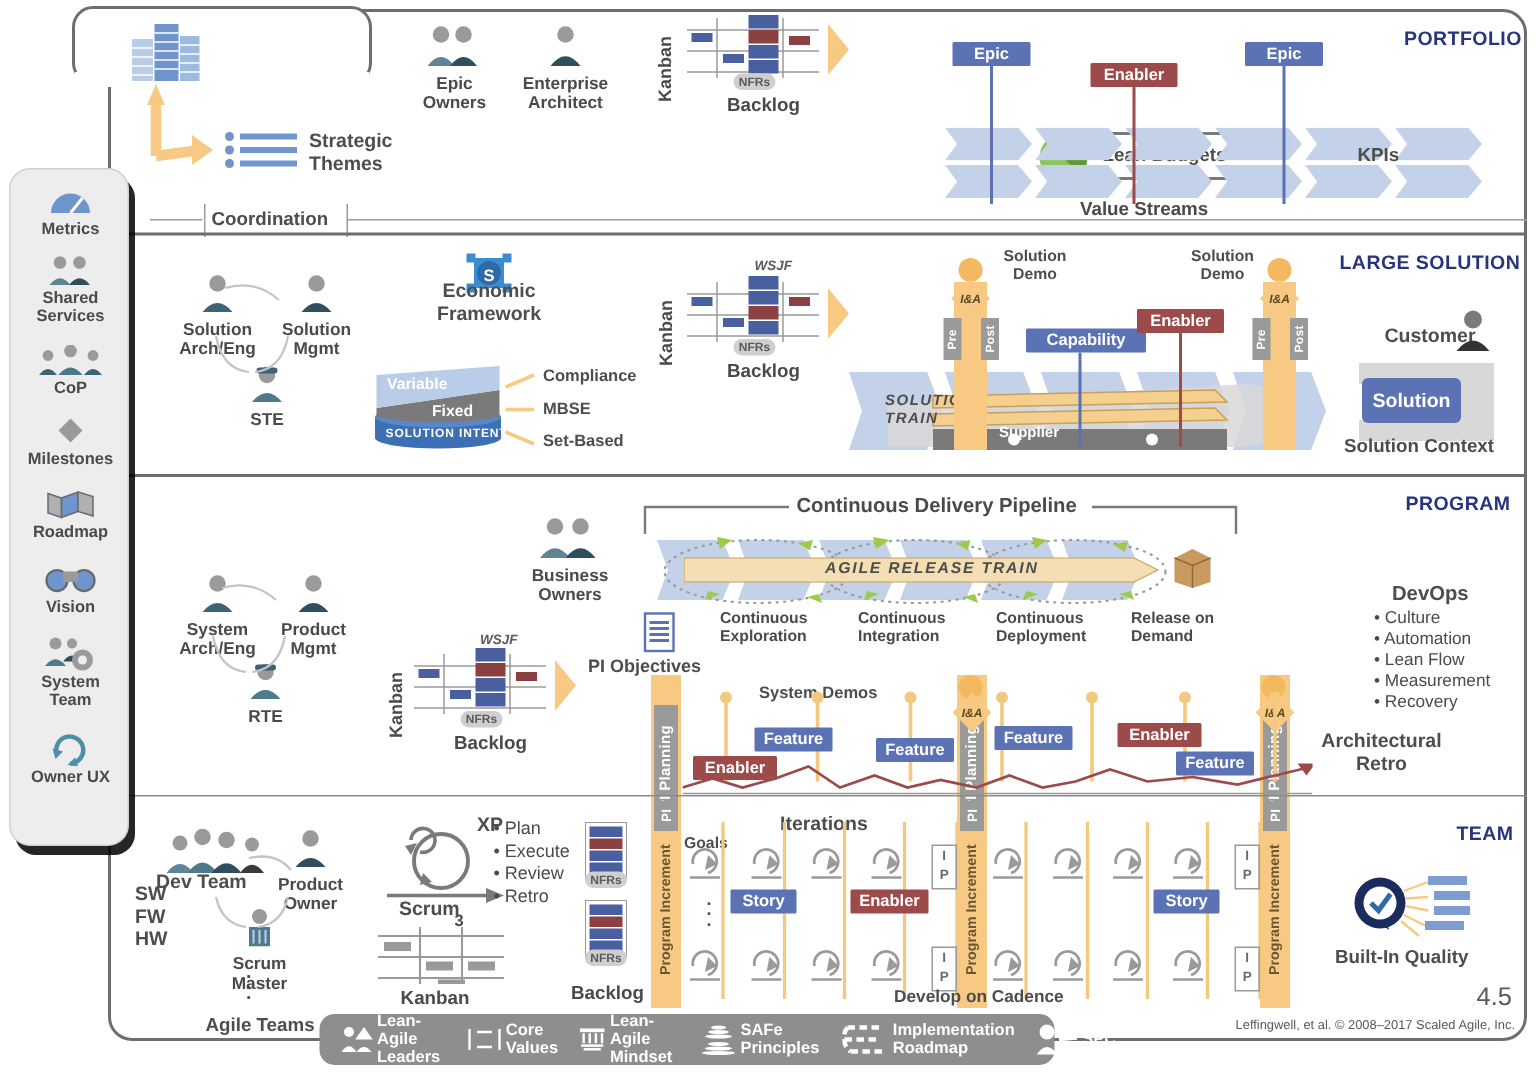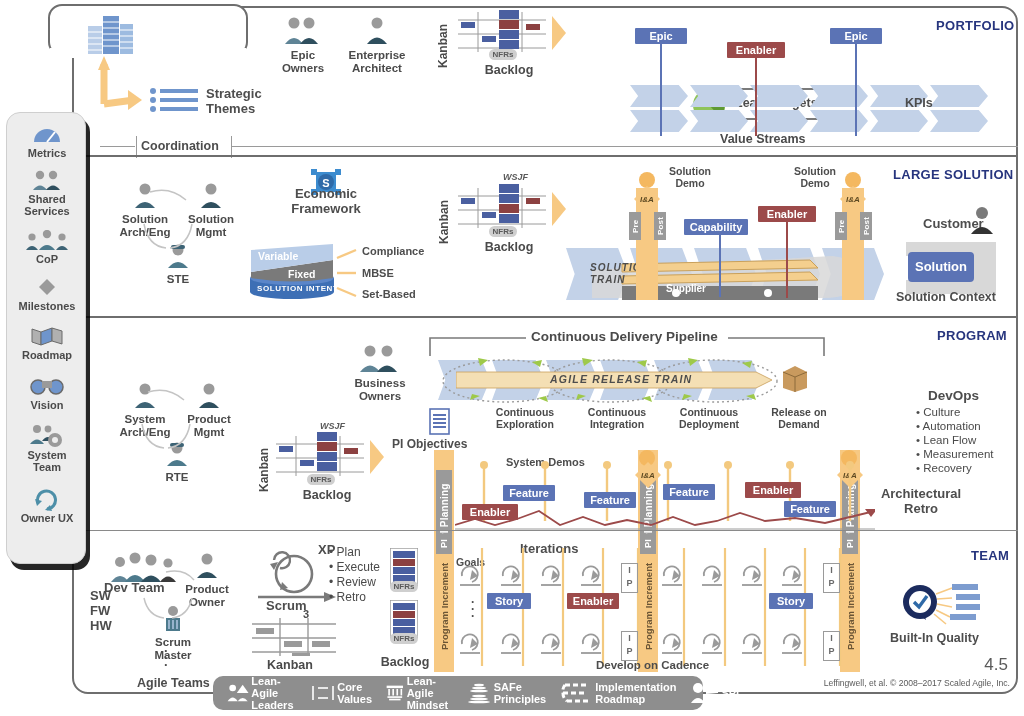--- a/index.html
+++ b/index.html
@@ -72,21 +72,21 @@
   .bullets{position:absolute;font-size:11.5px;line-height:14px;color:#4a4a4a;}
 
   
   .footbar{position:absolute;left:213px;top:676px;width:490px;height:34px;background:#8e8e8e;
     border-radius:10px;display:flex;align-items:center;z-index:12;}
   .fitem{display:flex;align-items:center;margin-left:13px;color:#fff;}
   .fitem .fl{font-size:11px;font-weight:bold;line-height:1.1;margin-left:2px;}
   .copy{position:absolute;right:14px;top:678px;font-size:8.6px;color:#5a5a5a;}
   .ver{position:absolute;right:16px;top:655px;font-size:17px;color:#5a5a5a;}
   .pipe-lbl{position:absolute;font-size:13.5px;font-weight:bold;color:#4a4a4a;}
-  .stage{position:absolute;font-size:10.5px;font-weight:bold;color:#4a4a4a;text-align:center;width:90px;line-height:1.15;}
+  .stage{position:absolute;font-size:10.5px;font-weight:bold;color:#4a4a4a;text-align:left;width:90px;line-height:1.15;}
 </style>
 </head>
 <body>
 
 <div class="canvas">
 
   <div class="big-frame"></div>
 
   <div class="ent-box"></div>
   <div class="ent-mask"></div>
@@ -415,21 +415,21 @@
     <rect x="30" y="36" width="196" height="14" fill="#7a7a7a"></rect>
     <path d="M30,26 L218,22 L226,30 L30,34 Z" fill="#f4cf8e" stroke="#c9a05a"></path>
     <path d="M30,14 L218,10 L226,18 L30,22 Z" fill="#f4cf8e" stroke="#c9a05a"></path>
     <circle cx="84" cy="43" r="4" fill="#fff"></circle>
       <circle cx="176" cy="43" r="4" fill="#fff"></circle>
   </svg>
   <div class="txt b" style="left:590px;top:262px;font-size:10px;font-style:italic;letter-spacing:1px;line-height:12px;white-space:pre-line;">SOLUTION
 TRAIN</div>
   <div class="txt" style="left:666px;top:283px;font-size:10px;font-weight:bold;color:#fff;">Supplier</div>
 
-  <div class="chip epic" style="left:684px;top:219px;width:64px;">Capability</div>
+  <div class="chip epic" style="left:684px;top:219px;width:80px;">Capability</div>
   <div class="stem epic" style="left:719px;top:235px;height:62px;"></div>
   <div class="chip enab" style="left:758px;top:206px;width:58px;">Enabler</div>
   <div class="stem enab" style="left:786px;top:222px;height:76px;"></div>
 
   <div class="pi-orange" style="left:636px;top:188px;width:22px;height:112px;"></div>
   <div class="head" style="left:639px;top:172px;"></div>
   <div class="ia" style="left:634px;top:186px;">I&amp;A</div>
   <div class="pi-bar" style="left:629px;top:212px;width:12px;height:28px;font-size:8px;">Pre</div>
   <div class="pi-bar" style="left:654px;top:212px;width:12px;height:28px;font-size:8px;">Post</div>
   <div class="txt b ctr" style="left:650px;top:165px;width:80px;font-size:10.5px;line-height:12px;white-space:pre-line;">Solution

